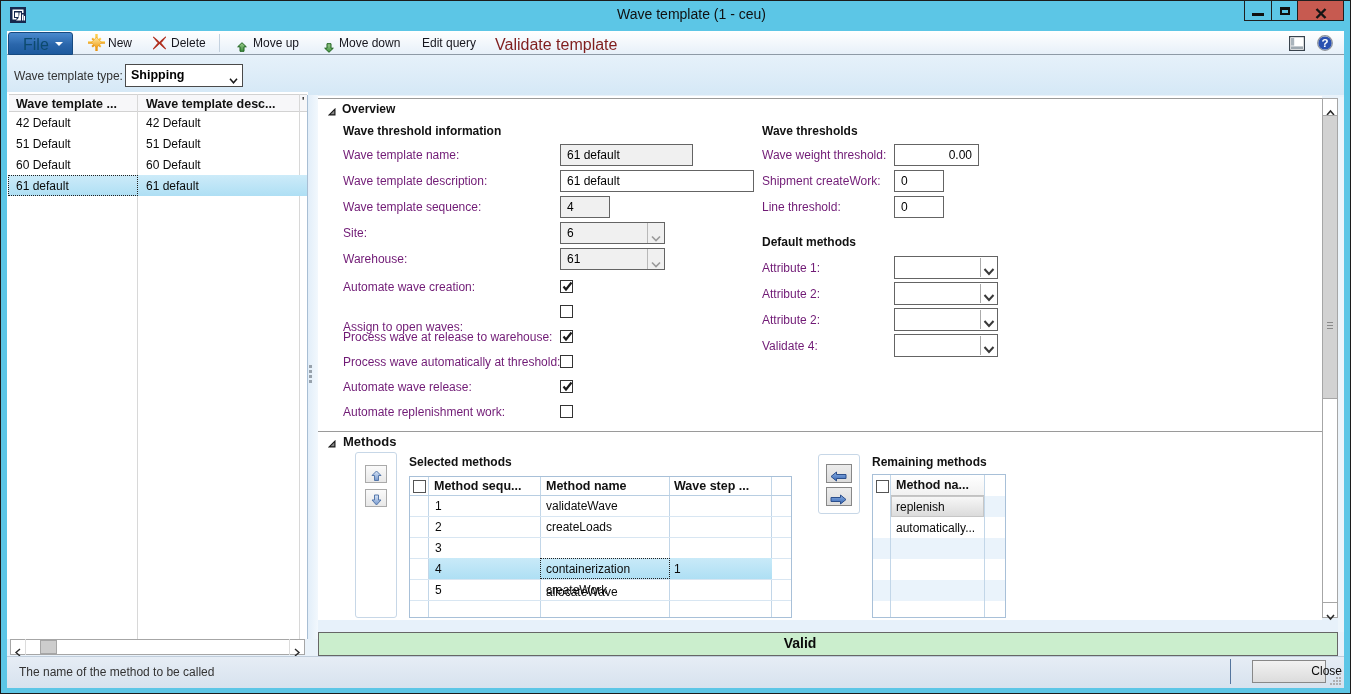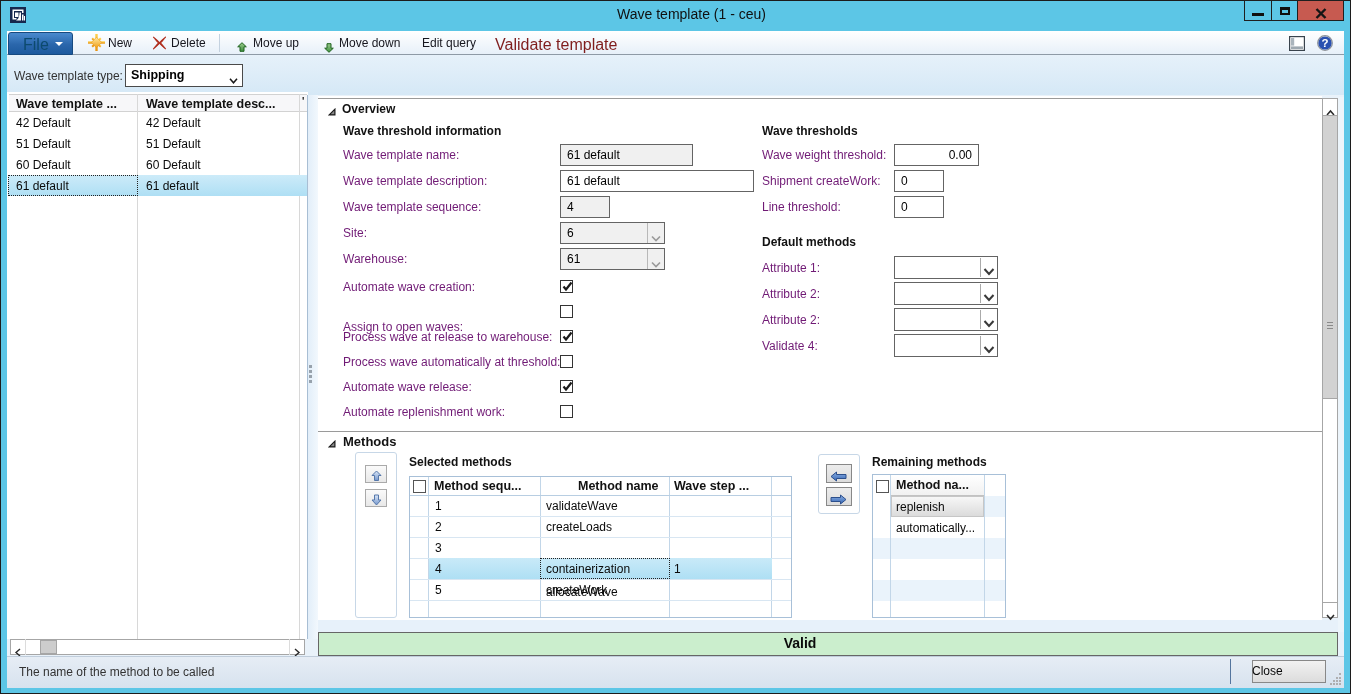--- a/index.html
+++ b/index.html
@@ -277,21 +277,21 @@
   <div class="abs" style="left:259px;top:0;width:1px;height:142px;background:#c2d6e8;"></div>
   <div class="abs" style="left:361px;top:0;width:1px;height:142px;background:#c2d6e8;"></div>
   <div class="abs" style="left:0px;top:18px;width:383px;height:1px;background:#b8cee2;"></div>
   <div class="abs" style="left:0px;top:39px;width:383px;height:1px;background:#d8e6f2;"></div>
   <div class="abs" style="left:0px;top:60px;width:383px;height:1px;background:#d8e6f2;"></div>
   <div class="abs" style="left:0px;top:81px;width:383px;height:1px;background:#d8e6f2;"></div>
   <div class="abs" style="left:0px;top:102px;width:383px;height:1px;background:#d8e6f2;"></div>
   <div class="abs" style="left:0px;top:123px;width:383px;height:1px;background:#d8e6f2;"></div>
   <div class="abs" style="left:3px;top:3px;width:13px;height:13px;background:#fff;border:1px solid #555;"></div>
   <div class="bold" style="left:24px;top:2px;font-size:12.5px;">Method sequ...</div>
-  <div class="bold" style="left:136px;top:2px;font-size:12.5px;margin-left:32px;">Method name</div>
+  <div class="bold" style="left:136px;top:2px;font-size:12.5px;">Method name</div>
   <div class="bold" style="left:264px;top:2px;font-size:12.5px;">Wave step ...</div>
   <div class="cell" style="left:25px;top:22px;">1</div>
   <div class="cell" style="left:136px;top:22px;">validateWave</div>
   <div class="cell" style="left:25px;top:43px;">2</div>
   <div class="cell" style="left:136px;top:43px;">createLoads</div>
   <div class="cell" style="left:25px;top:64px;">3</div>
   <div class="cell" style="left:136px;top:64px;margin-top:44px;">allocateWave</div>
   <div class="abs" style="left:19px;top:81px;width:343px;height:21px;background:linear-gradient(#c9eaf8,#aedff4);"></div>
   <div class="abs" style="left:130px;top:81px;width:130px;height:21px;border:1px dotted #222;"></div>
   <div class="cell" style="left:25px;top:85px;">4</div>
@@ -365,21 +365,21 @@
 <div class="abs" style="left:1327px;top:328px;width:6px;height:1px;background:#8a8a8a;"></div>
 <div class="abs" style="left:1322px;top:602px;width:16px;height:16px;border-top:1px solid #a6a6a6;"></div>
 <div class="abs" style="left:1326px;top:607px;"><svg width="9" height="8">
       <path d="M1 2 L4.5 6 L8 2" fill="none" stroke="#2a2a2a" stroke-width="1.5"></path>
     </svg></div>
 
 <div class="abs" style="left:7px;top:656px;width:1337px;height:32px;background:linear-gradient(#e6edf5,#d7e2ee);border-top:1px solid #c0cddb;"></div>
 <div class="lbl" style="left:19px;top:665px;color:#333;">The name of the method to be called</div>
 <div class="abs" style="left:1230px;top:659px;width:1px;height:25px;background:#54759e;"></div>
 <div class="abs" style="left:1252px;top:660px;width:74px;height:23px;background:linear-gradient(#f2f2f2,#dcdcdc);border:1px solid #888;"></div>
-<div class="abs" style="left:1252px;top:664px;width:90px;text-align:left;font-size:12px;color:#0a0a0a;">Close</div>
+<div class="abs" style="left:1252px;top:664px;width:90px;text-align:right;font-size:12px;color:#0a0a0a;">Close</div>
 
 <div class="abs" style="left:1339px;top:673px;width:2px;height:2px;background:#aeaeb0;"></div>
 <div class="abs" style="left:1336px;top:677px;width:2px;height:2px;background:#aeaeb0;"></div>
 <div class="abs" style="left:1339px;top:677px;width:2px;height:2px;background:#aeaeb0;"></div>
 <div class="abs" style="left:1333px;top:680px;width:2px;height:2px;background:#aeaeb0;"></div>
 <div class="abs" style="left:1336px;top:680px;width:2px;height:2px;background:#aeaeb0;"></div>
 <div class="abs" style="left:1339px;top:680px;width:2px;height:2px;background:#aeaeb0;"></div>
 <div class="abs" style="left:1330px;top:683px;width:2px;height:2px;background:#aeaeb0;"></div>
 <div class="abs" style="left:1333px;top:683px;width:2px;height:2px;background:#aeaeb0;"></div>
 <div class="abs" style="left:1336px;top:683px;width:2px;height:2px;background:#aeaeb0;"></div>

